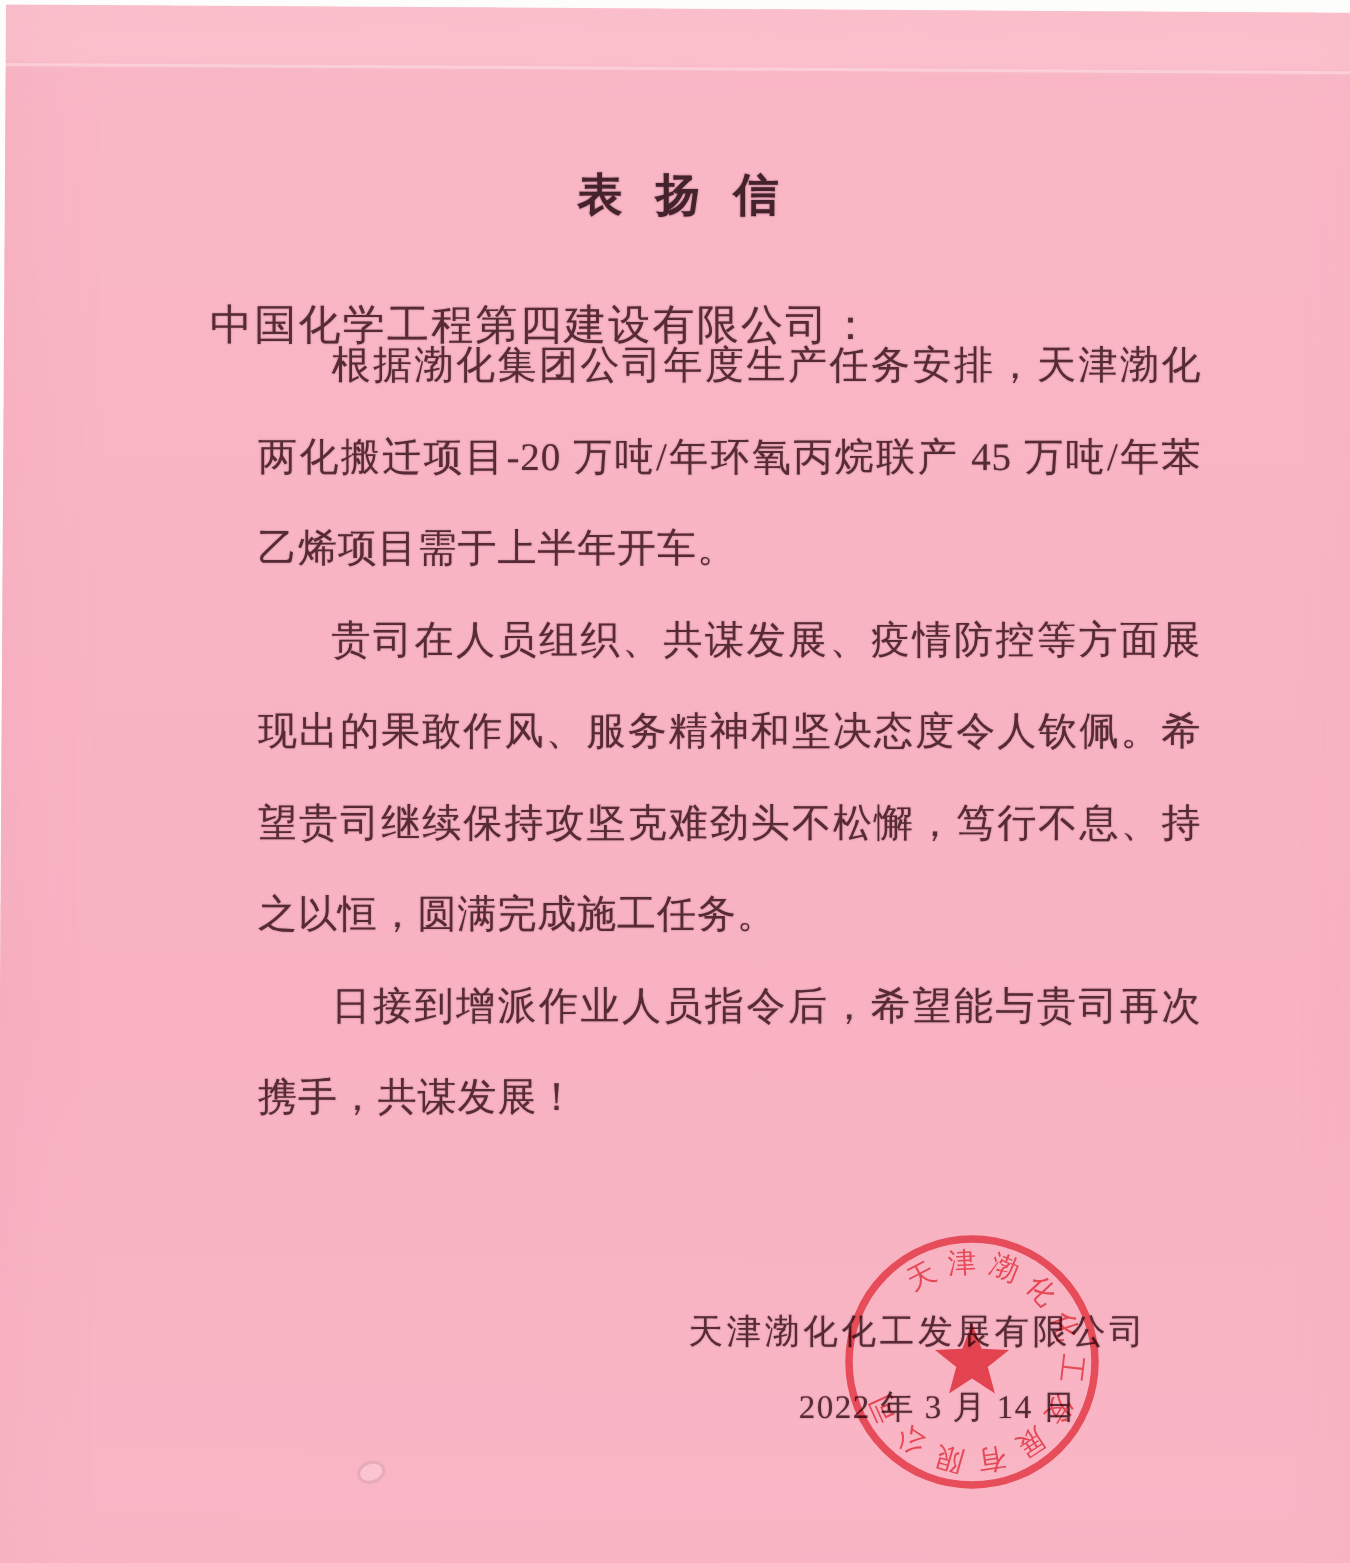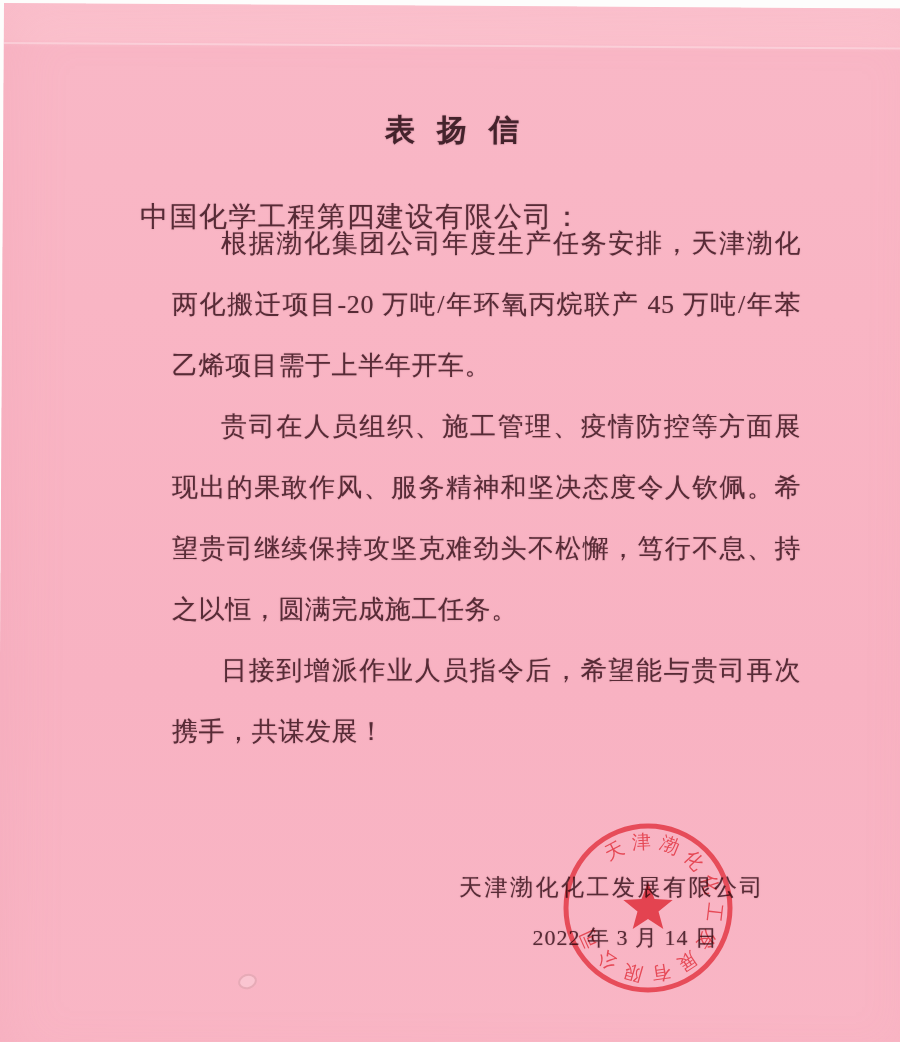--- a/index.html
+++ b/index.html
@@ -144,21 +144,21 @@
   </div>
 
   <div class="content">
 
     <h1 class="title">表扬信</h1>
 
     <div class="salutation">中国化学工程第四建设有限公司：</div>
 
     <div class="body-block">
       <p>根据渤化集团公司年度生产任务安排，天津渤化两化搬迁项目-20 万吨/年环氧丙烷联产 45 万吨/年苯乙烯项目需于上半年开车。</p>
-      <p>贵司在人员组织、施工管理、疫情防控等方面展现出的果敢作风、服务精神和坚决态度令人钦佩。希望贵司继续保持攻坚克难劲头不松懈，笃行不息、持之以恒，圆满完成施工任务。</p>
+      <p>贵司在人员组织、共谋发展、疫情防控等方面展现出的果敢作风、服务精神和坚决态度令人钦佩。希望贵司继续保持攻坚克难劲头不松懈，笃行不息、持之以恒，圆满完成施工任务。</p>
       <p>日接到增派作业人员指令后，希望能与贵司再次携手，共谋发展！</p>
     </div>
 
     <div class="sig-company">天津渤化化工发展有限公司</div>
 
     <div class="sig-date">2022 年 3 月 14 日</div>
 
     <svg class="stamp" viewBox="0 0 190 190" xmlns="http://www.w3.org/2000/svg">
       <defs>
         <path id="ringPath" d="M 35,95 a 60,60 0 1,1 120,0 a 60,60 0 1,1 -120,0" fill="none"></path>

